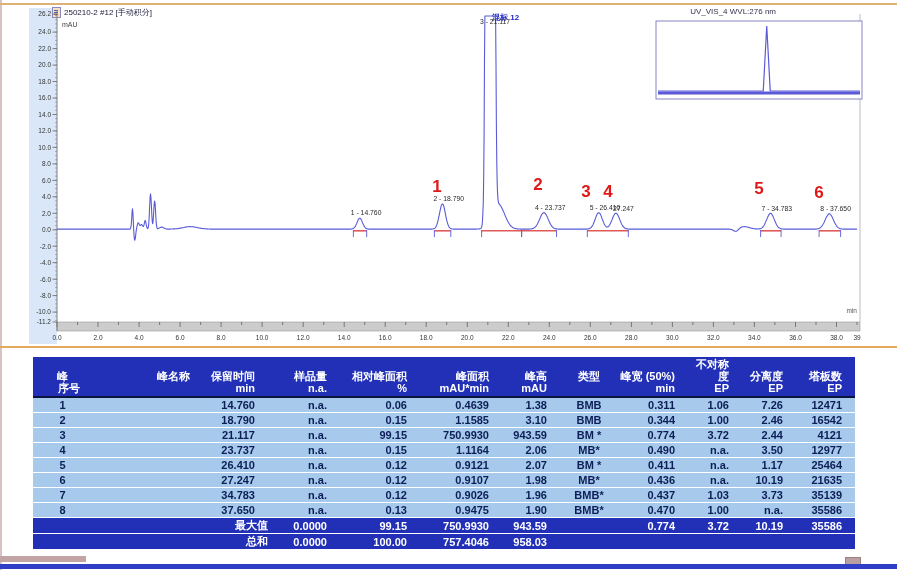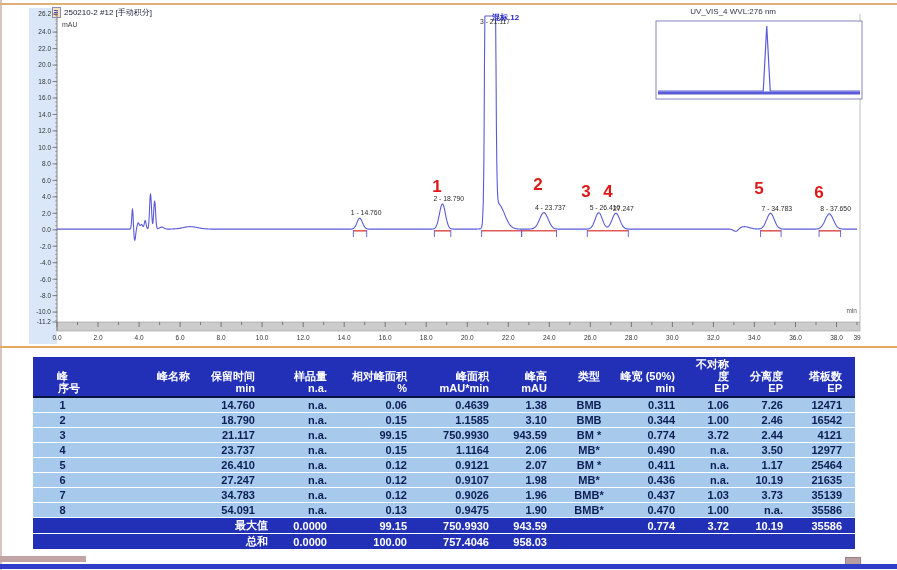--- a/index.html
+++ b/index.html
@@ -458,21 +458,21 @@
             <td class="al-r">1.96</td>
             <td class="al-c">BMB*</td>
             <td class="al-r">0.437</td>
             <td class="al-r">1.03</td>
             <td class="al-r">3.73</td>
             <td class="al-r">35139</td>
           </tr>
           <tr class="data-row">
             <td class="al-c">8</td>
             <td class="al-l"></td>
-            <td class="al-r">54.091</td>
+            <td class="al-r">37.650</td>
             <td class="al-r">n.a.</td>
             <td class="al-r">0.13</td>
             <td class="al-r">0.9475</td>
             <td class="al-r">1.90</td>
             <td class="al-c">BMB*</td>
             <td class="al-r">0.470</td>
             <td class="al-r">1.00</td>
             <td class="al-r">n.a.</td>
             <td class="al-r">35586</td>
           </tr>

